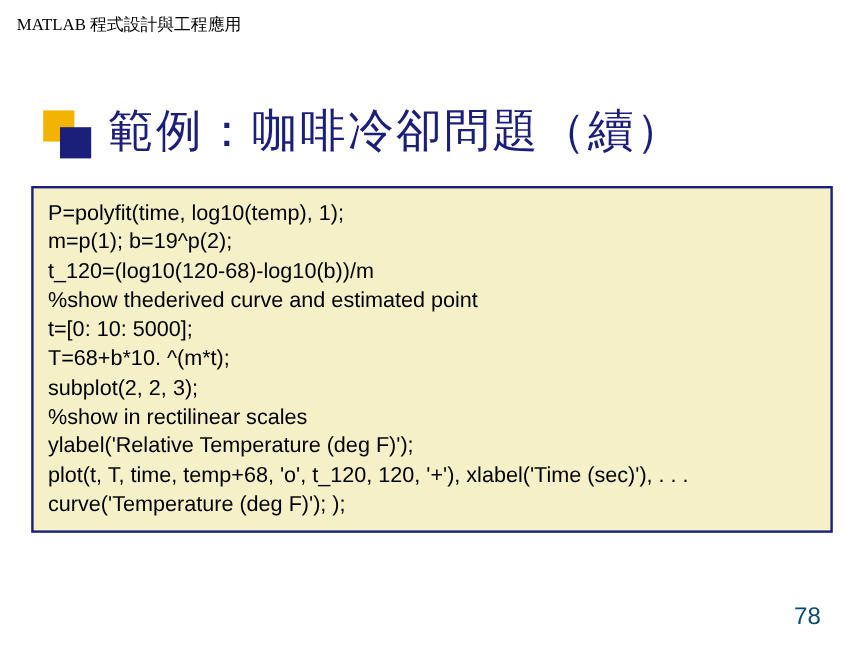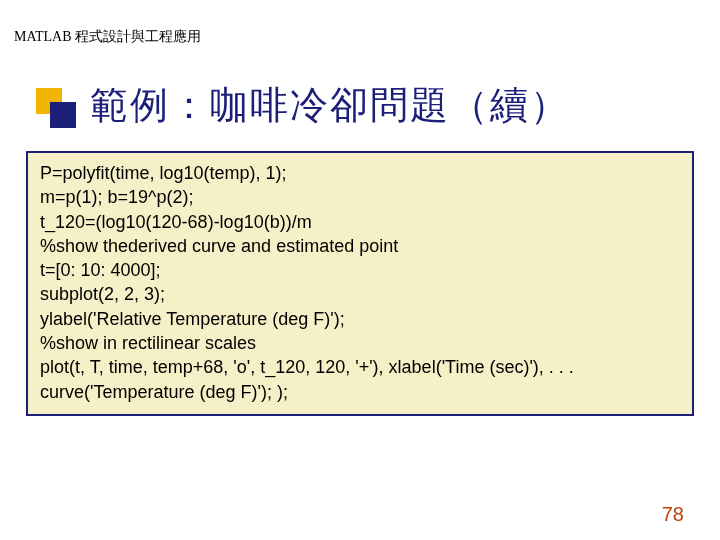--- a/index.html
+++ b/index.html
@@ -9,24 +9,23 @@
     background: #ffffff;
     font-family: "Microsoft JhengHei", "PMingLiU", Arial, sans-serif;
     position: relative;
     overflow: hidden;
   }
   .header {
     font-size: 14px;
     color: #000;
     padding: 12px 0 0 14px;
     font-family: "Times New Roman", "PMingLiU", serif;
-    margin-top: 16px;
   }
   .title-wrap {
-    margin-top: 34px;
+    margin-top: 54px;
     padding-left: 36px;
     display: flex;
     align-items: center;
     gap: 18px;
   }
   .title-icon {
     width: 36px;
     height: 36px;
     position: relative;
     flex-shrink: 0;
@@ -62,42 +61,43 @@
     color: #000;
     line-height: 1.35;
     white-space: pre-wrap;
   }
   .page-num {
     position: absolute;
     right: 36px;
     bottom: 14px;
     font-size: 20px;
     font-family: Arial, sans-serif;
-    color: #c2410c;
+    color: #0c4a6e;
   }
 </style>
 </head>
 <body>
 
 <div class="header">MATLAB 程式設計與工程應用</div>
 
 <div class="title-wrap">
   <div class="title-icon">
     <div class="back"></div>
     <div class="front"></div>
   </div>
   <div class="title-text">範例：咖啡冷卻問題（續）</div>
 </div>
 
 <div class="code-box">
   <div class="code-line">P=polyfit(time, log10(temp), 1);</div>
   <div class="code-line">m=p(1); b=19^p(2);</div>
   <div class="code-line">t_120=(log10(120-68)-log10(b))/m</div>
   <div class="code-line">%show thederived curve and estimated point</div>
-  <div class="code-line">t=[0: 10: 4000];</div>
+  <div class="code-line">t=[0: 10: 5000];</div>
+  <div class="code-line">T=68+b*10. ^(m*t);</div>
   <div class="code-line">subplot(2, 2, 3);</div>
+  <div class="code-line">%show in rectilinear scales</div>
   <div class="code-line">ylabel('Relative Temperature (deg F)');</div>
-  <div class="code-line">%show in rectilinear scales</div>
   <div class="code-line">plot(t, T, time, temp+68, 'o', t_120, 120, '+'), xlabel('Time (sec)'), . . .</div>
   <div class="code-line">curve('Temperature (deg F)'); );</div>
 </div>
 
 <div class="page-num">78</div>
 
 </body></html>

